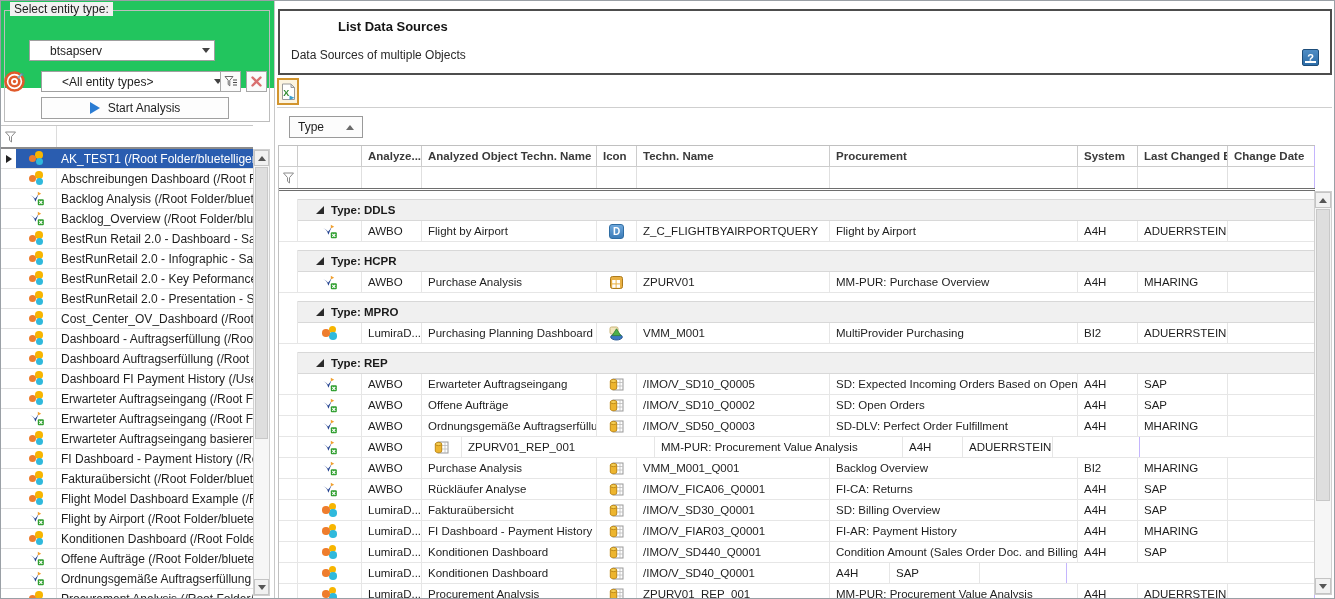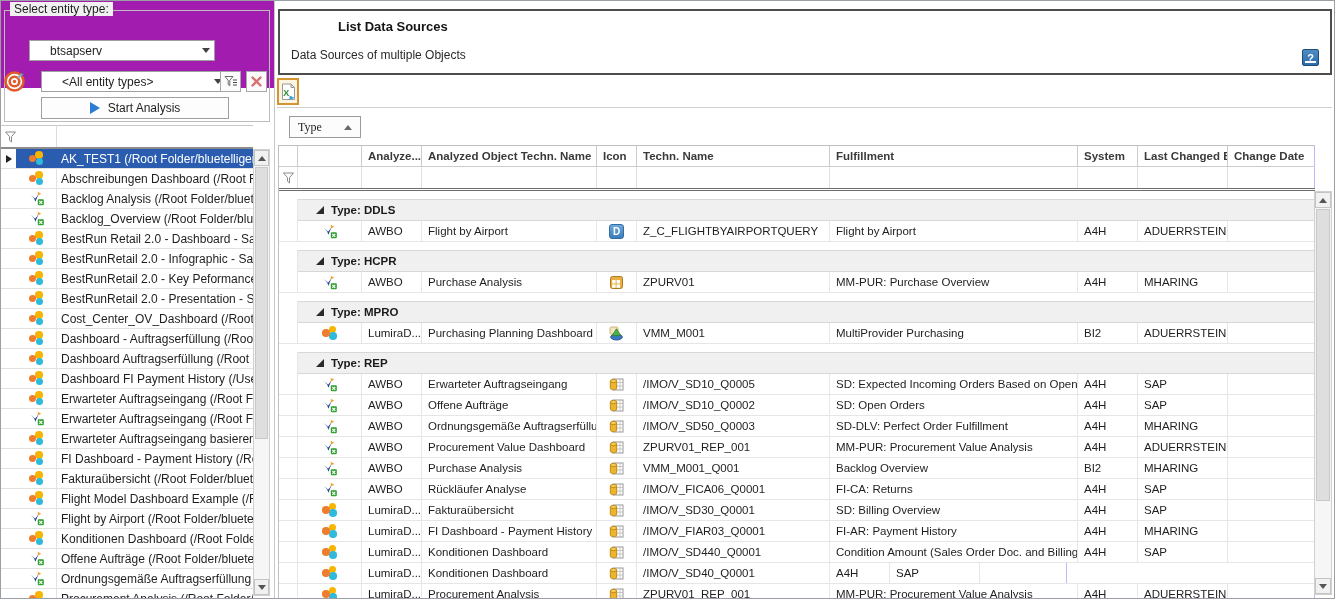--- a/index.html
+++ b/index.html
@@ -1,21 +1,21 @@
 <!DOCTYPE html>
 <html><head>
 <meta charset="utf-8">
 <style>
   html,body{margin:0;padding:0;background:#e8e8e8;}
   #app{position:relative;width:1335px;height:599px;background:#fff;border:1px solid #9aa0a6;
        box-sizing:border-box;overflow:hidden;font-family:"Liberation Sans",sans-serif;
        font-size:12px;color:#1e1e1e;}
   
   .left-panel{position:absolute;left:0;top:0;width:273px;height:599px;background:#fff;border-right:1px solid #c8c8c8;}
-  .left-top{position:absolute;left:0;top:0;width:273px;height:87px;background:#a21caf;}
+  .left-top{position:absolute;left:0;top:0;width:273px;height:87px;background:#22c55e;}
   .groupbox{position:absolute;left:3px;top:9px;width:264px;height:110px;border:1px solid #bdbdbd;}
   .groupbox-caption{position:absolute;left:9px;top:1px;background:#f1f1f1;padding:0 4px;font-size:12px;color:#1e1e1e;}
   .combo{position:absolute;height:21px;background:#fff;border:1px solid #a0a0a0;display:flex;align-items:center;
          padding-left:20px;box-sizing:border-box;}
   .combo .arrow-box{margin-left:auto;width:17px;height:100%;display:flex;align-items:center;justify-content:center;}
   .tri-down{width:0;height:0;border-left:4px solid transparent;border-right:4px solid transparent;border-top:5px solid #424242;}
   .sq-btn{position:absolute;width:21px;height:21px;background:#fbfbfb;border:1px solid #a8a8a8;box-sizing:border-box;
           display:flex;align-items:center;justify-content:center;}
   .start-btn{position:absolute;left:40px;top:96px;width:188px;height:22px;background:#fdfdfd;border:1px solid #a0a0a0;
              box-sizing:border-box;display:flex;align-items:center;justify-content:center;gap:8px;}
@@ -50,21 +50,21 @@
   .page-title{position:absolute;left:11px;top:8px;font-size:13px;font-weight:bold;color:#141414;margin-left:47px;}
   .page-subtitle{position:absolute;left:11px;top:37px;font-size:12px;color:#2a2a2a;}
   .help-icon{position:absolute;right:11px;bottom:7px;width:17px;height:17px;border-radius:2px;
              background:linear-gradient(#4e8cc4,#2d6da8);border:1px solid #1d4d7a;box-sizing:border-box;
              color:#fff;font-weight:bold;font-size:11px;display:flex;align-items:center;justify-content:center;}
   .help-icon:after{content:"";position:absolute;left:2px;right:2px;bottom:2px;height:2px;background:#fff;}
   .excel-btn{position:absolute;left:276px;top:77px;width:22px;height:27px;border:2px solid #d2952f;background:#fcf4e0;
              box-sizing:border-box;display:flex;align-items:center;justify-content:center;}
   .tb-sep{position:absolute;left:276px;top:106px;width:1055px;height:1px;background:#cfcfcf;}
   .type-chip{position:absolute;left:288px;top:115px;height:22px;padding:0 8px;border:1px solid #9a9a9a;background:#fcfcfc;
-             box-sizing:border-box;display:inline-flex;align-items:center;gap:22px;font-size:12px;font-family:Liberation Serif, serif;}
+             box-sizing:border-box;display:inline-flex;align-items:center;gap:22px;font-size:12px;}
   .tri-up-sort{width:0;height:0;border-left:4px solid transparent;border-right:4px solid transparent;border-bottom:5px solid #6a6a6a;}
   
   .grid{position:absolute;left:277px;top:144px;width:1037px;border-left:1px solid #c0c0c0;border-top:1px solid #c0c0c0;box-sizing:border-box;}
   .hrow{display:flex;height:20px;border-bottom:1px solid #cccccc;font-weight:bold;}
   .hcell{box-sizing:border-box;border-right:1px solid #cccccc;padding:0 6px;display:flex;align-items:center;
          font-size:11.5px;color:#3a3a3a;white-space:nowrap;overflow:hidden;background:#fff;}
   .frow{display:flex;height:21px;background:#fff;}
   .fcell{box-sizing:border-box;border-right:1px solid #e0e0e0;display:flex;align-items:center;justify-content:center;}
   .line-dark{height:1px;background:#6e6e6e;} .line-light{height:1px;background:#fff;}
   .gap{height:8px;background:#fff;}
@@ -516,21 +516,21 @@
   </div>
 
   <div class="grid">
     <div class="hrow">
       <div class="hcell c-ind"></div>
       <div class="hcell c-aicon"></div>
       <div class="hcell c-analyze">Analyze...</div>
       <div class="hcell c-objname">Analyzed Object Techn. Name</div>
       <div class="hcell c-typeicon">Icon</div>
       <div class="hcell c-techn">Techn. Name</div>
-      <div class="hcell c-desc">Fulfillment</div>
+      <div class="hcell c-desc">Procurement</div>
       <div class="hcell c-system">System</div>
       <div class="hcell c-changedby">Last Changed By</div>
       <div class="hcell c-date">Change Date</div>
     </div>
     <div class="frow">
       <div class="fcell c-ind">
         <svg width="11" height="12" viewBox="0 0 11 12">
             <path d="M0.5 1 h10 l-4 4.6 v5.4 l-2-1.7 V5.6 Z" fill="none" stroke="#8a8a8a"></path>
           </svg>
       </div>
@@ -756,21 +756,20 @@
             <span class="ic ic-awbo">
               <svg width="15" height="15" viewBox="0 0 15 15">
                 <path d="M1 4.2 C3.5 4.6 5.4 7.2 6.4 10.8 L9.8 2.6 C8.2 5.4 7.2 6.6 6 7.8 C4.8 6 3 4.4 1 4.2 Z" fill="#21408f"></path>
                 <path d="M8.8 0.8 l3.4 1.9 -3.4 1.7 z" fill="#f0a030"></path>
                 <rect x="8.8" y="8.3" width="6" height="6" rx="1" fill="#2e9e2e"></rect>
                 <path d="M10.3 9.8 l3 3 M13.3 9.8 l-3 3" stroke="#fff" stroke-width="1.2"></path>
               </svg>
             </span>
           </div>
           <div class="cell c-analyze">AWBO</div>
-          <div class="cell c-objname">Procurement Value Dashboard</div>
           <div class="cell c-typeicon ctr">
             <span class="ic ic-rep">
               <svg width="15" height="15" viewBox="0 0 15 15">
                 <rect x="4" y="2" width="10" height="11" fill="#fff" stroke="#999"></rect>
                 <path d="M4 5.5 h10 M4 9 h10 M7.5 2 v11 M11 2 v11" stroke="#bbb" stroke-width="0.8"></path>
                 <path d="M1.3 4 v7 c0 2.2 6.4 2.2 6.4 0 v-7" fill="#edb52e" stroke="#c08a18"></path>
                 <ellipse cx="4.5" cy="4" rx="3.2" ry="1.6" fill="#f5cf55" stroke="#c08a18"></ellipse>
               </svg>
             </span>
           </div>

